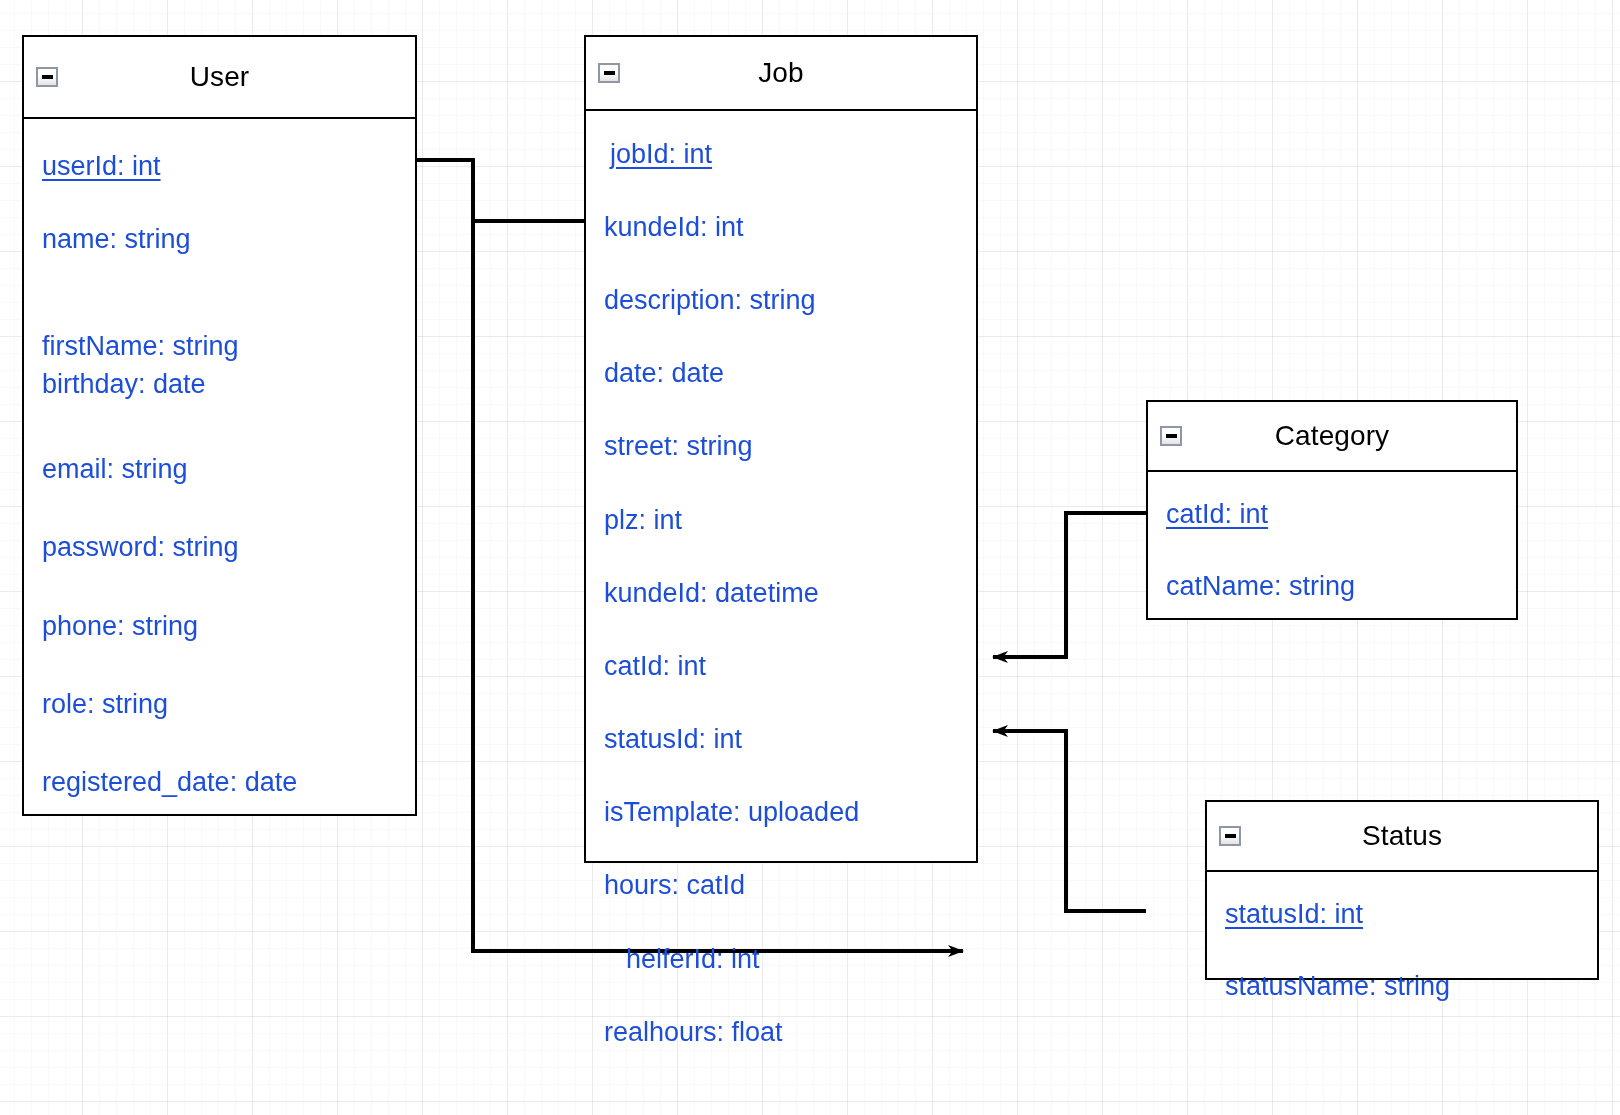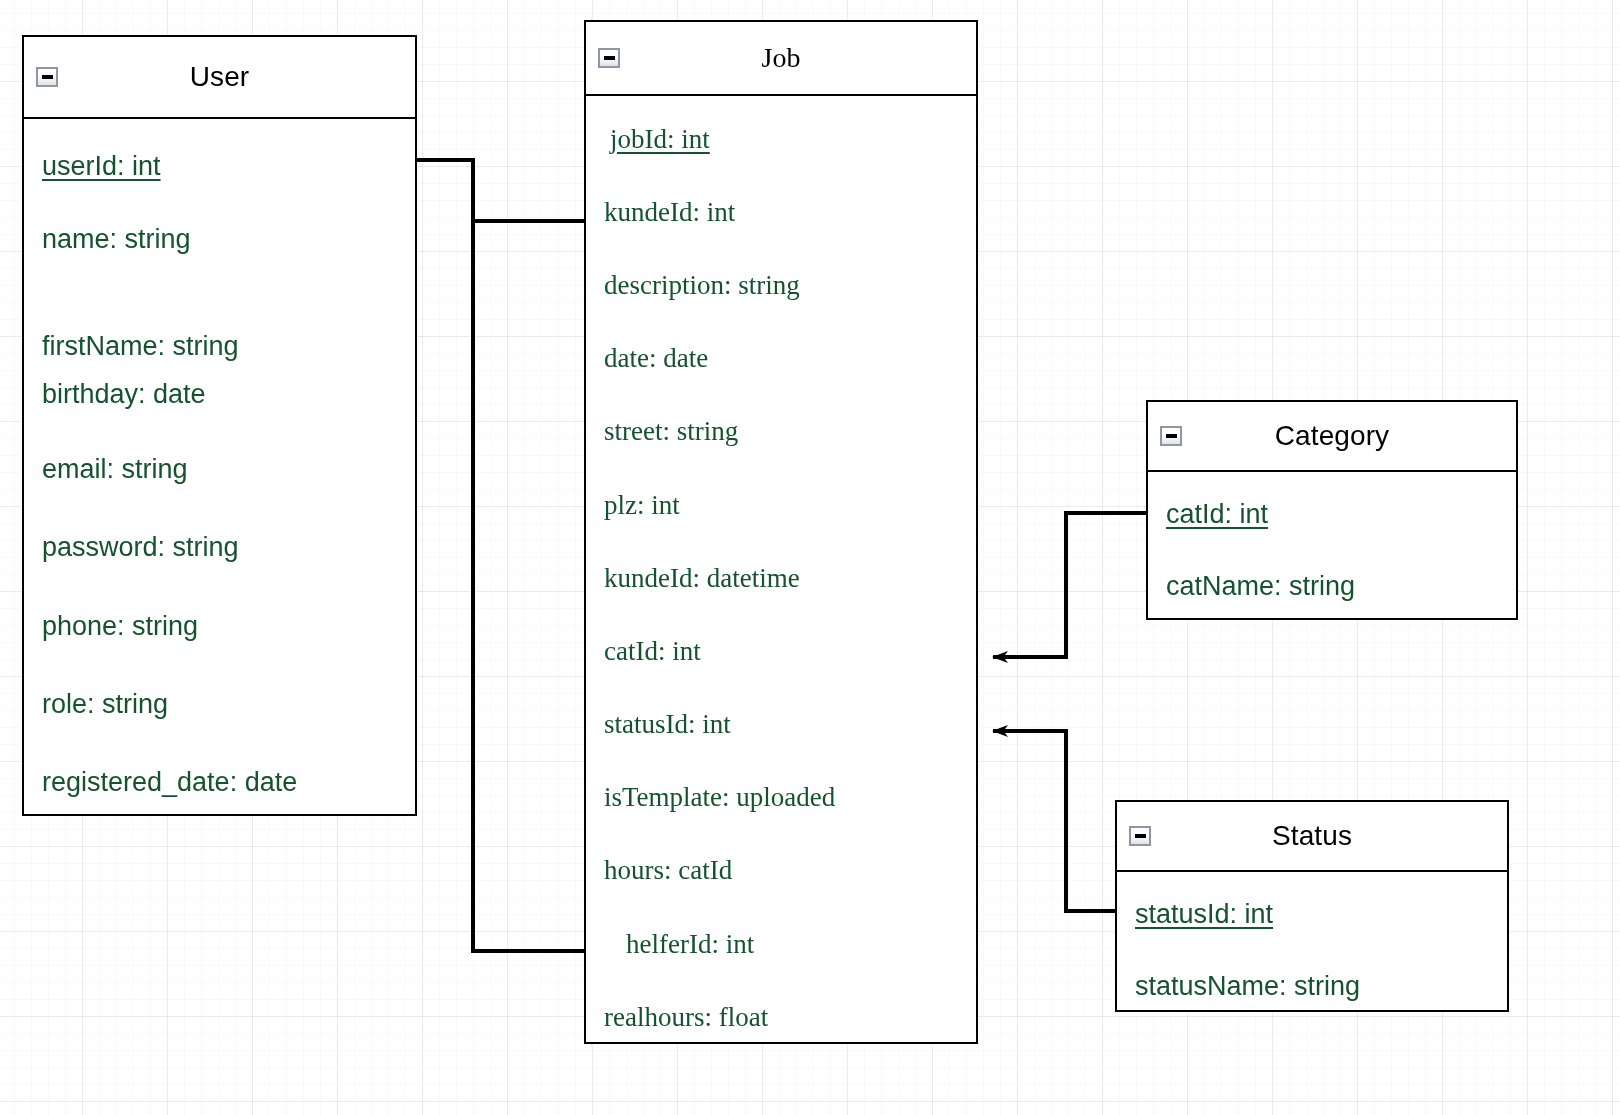--- a/index.html
+++ b/index.html
@@ -77,21 +77,21 @@
 
   .uml-attrs {
     position: relative;
     box-sizing: border-box;
     padding: 0;
   }
   .uml-attr {
     position: absolute;
     left: 18px;
     font-size: 27px;
-    color: #14532d;
+    color: #1d4ed8;
     white-space: nowrap;
     line-height: 1;
   }
   .uml-attr.pk {
     text-decoration: underline;
     text-underline-offset: 4px;
   }
 
   
   #wires {
@@ -136,30 +136,30 @@
   <div class="uml-header" style="height:82px;">
     <span class="collapse-icon">
         <span class="bar"></span>
       </span>
     <span class="uml-title">User</span>
   </div>
   <div class="uml-attrs" style="height:695px;">
     <span class="uml-attr pk" style="top:34px;">userId: int</span>
     <span class="uml-attr" style="top:107px;">name: string</span>
     <span class="uml-attr" style="top:181px;margin-top:33px;">firstName: string</span>
-    <span class="uml-attr" style="top:262px;">birthday: date</span>
+    <span class="uml-attr" style="top:252px;">birthday: date</span>
     <span class="uml-attr" style="top:337px;">email: string</span>
     <span class="uml-attr" style="top:415px;">password: string</span>
     <span class="uml-attr" style="top:494px;">phone: string</span>
     <span class="uml-attr" style="top:572px;">role: string</span>
     <span class="uml-attr" style="top:650px;">registered_date: date</span>
   </div>
 </div>
 
-<div class="uml-class" style="left:584px; top:20px; width:394px; height:1024px;font-family:Liberation Serif, serif;">
+<div class="uml-class" style="left:584px; top:35px; width:394px; height:828px;">
   <div class="uml-header" style="height:74px;">
     <span class="collapse-icon">
         <span class="bar"></span>
       </span>
     <span class="uml-title">Job</span>
   </div>
   <div class="uml-attrs" style="height:946px;">
     <span class="uml-attr pk" style="top:30px;margin-left:6px;">jobId: int</span>
     <span class="uml-attr" style="top:103px;">kundeId: int</span>
     <span class="uml-attr" style="top:176px;">description: string</span>
@@ -182,21 +182,21 @@
         <span class="bar"></span>
       </span>
     <span class="uml-title">Category</span>
   </div>
   <div class="uml-attrs" style="height:146px;">
     <span class="uml-attr pk" style="top:29px;">catId: int</span>
     <span class="uml-attr" style="top:101px;">catName: string</span>
   </div>
 </div>
 
-<div class="uml-class" style="left:1115px; top:800px; width:394px; height:212px;">
+<div class="uml-class" style="left:1205px; top:800px; width:394px; height:180px;">
   <div class="uml-header" style="height:70px;">
     <span class="collapse-icon">
         <span class="bar"></span>
       </span>
     <span class="uml-title">Status</span>
   </div>
   <div class="uml-attrs" style="height:146px;">
     <span class="uml-attr pk" style="top:29px;">statusId: int</span>
     <span class="uml-attr" style="top:101px;">statusName: string</span>
   </div>

